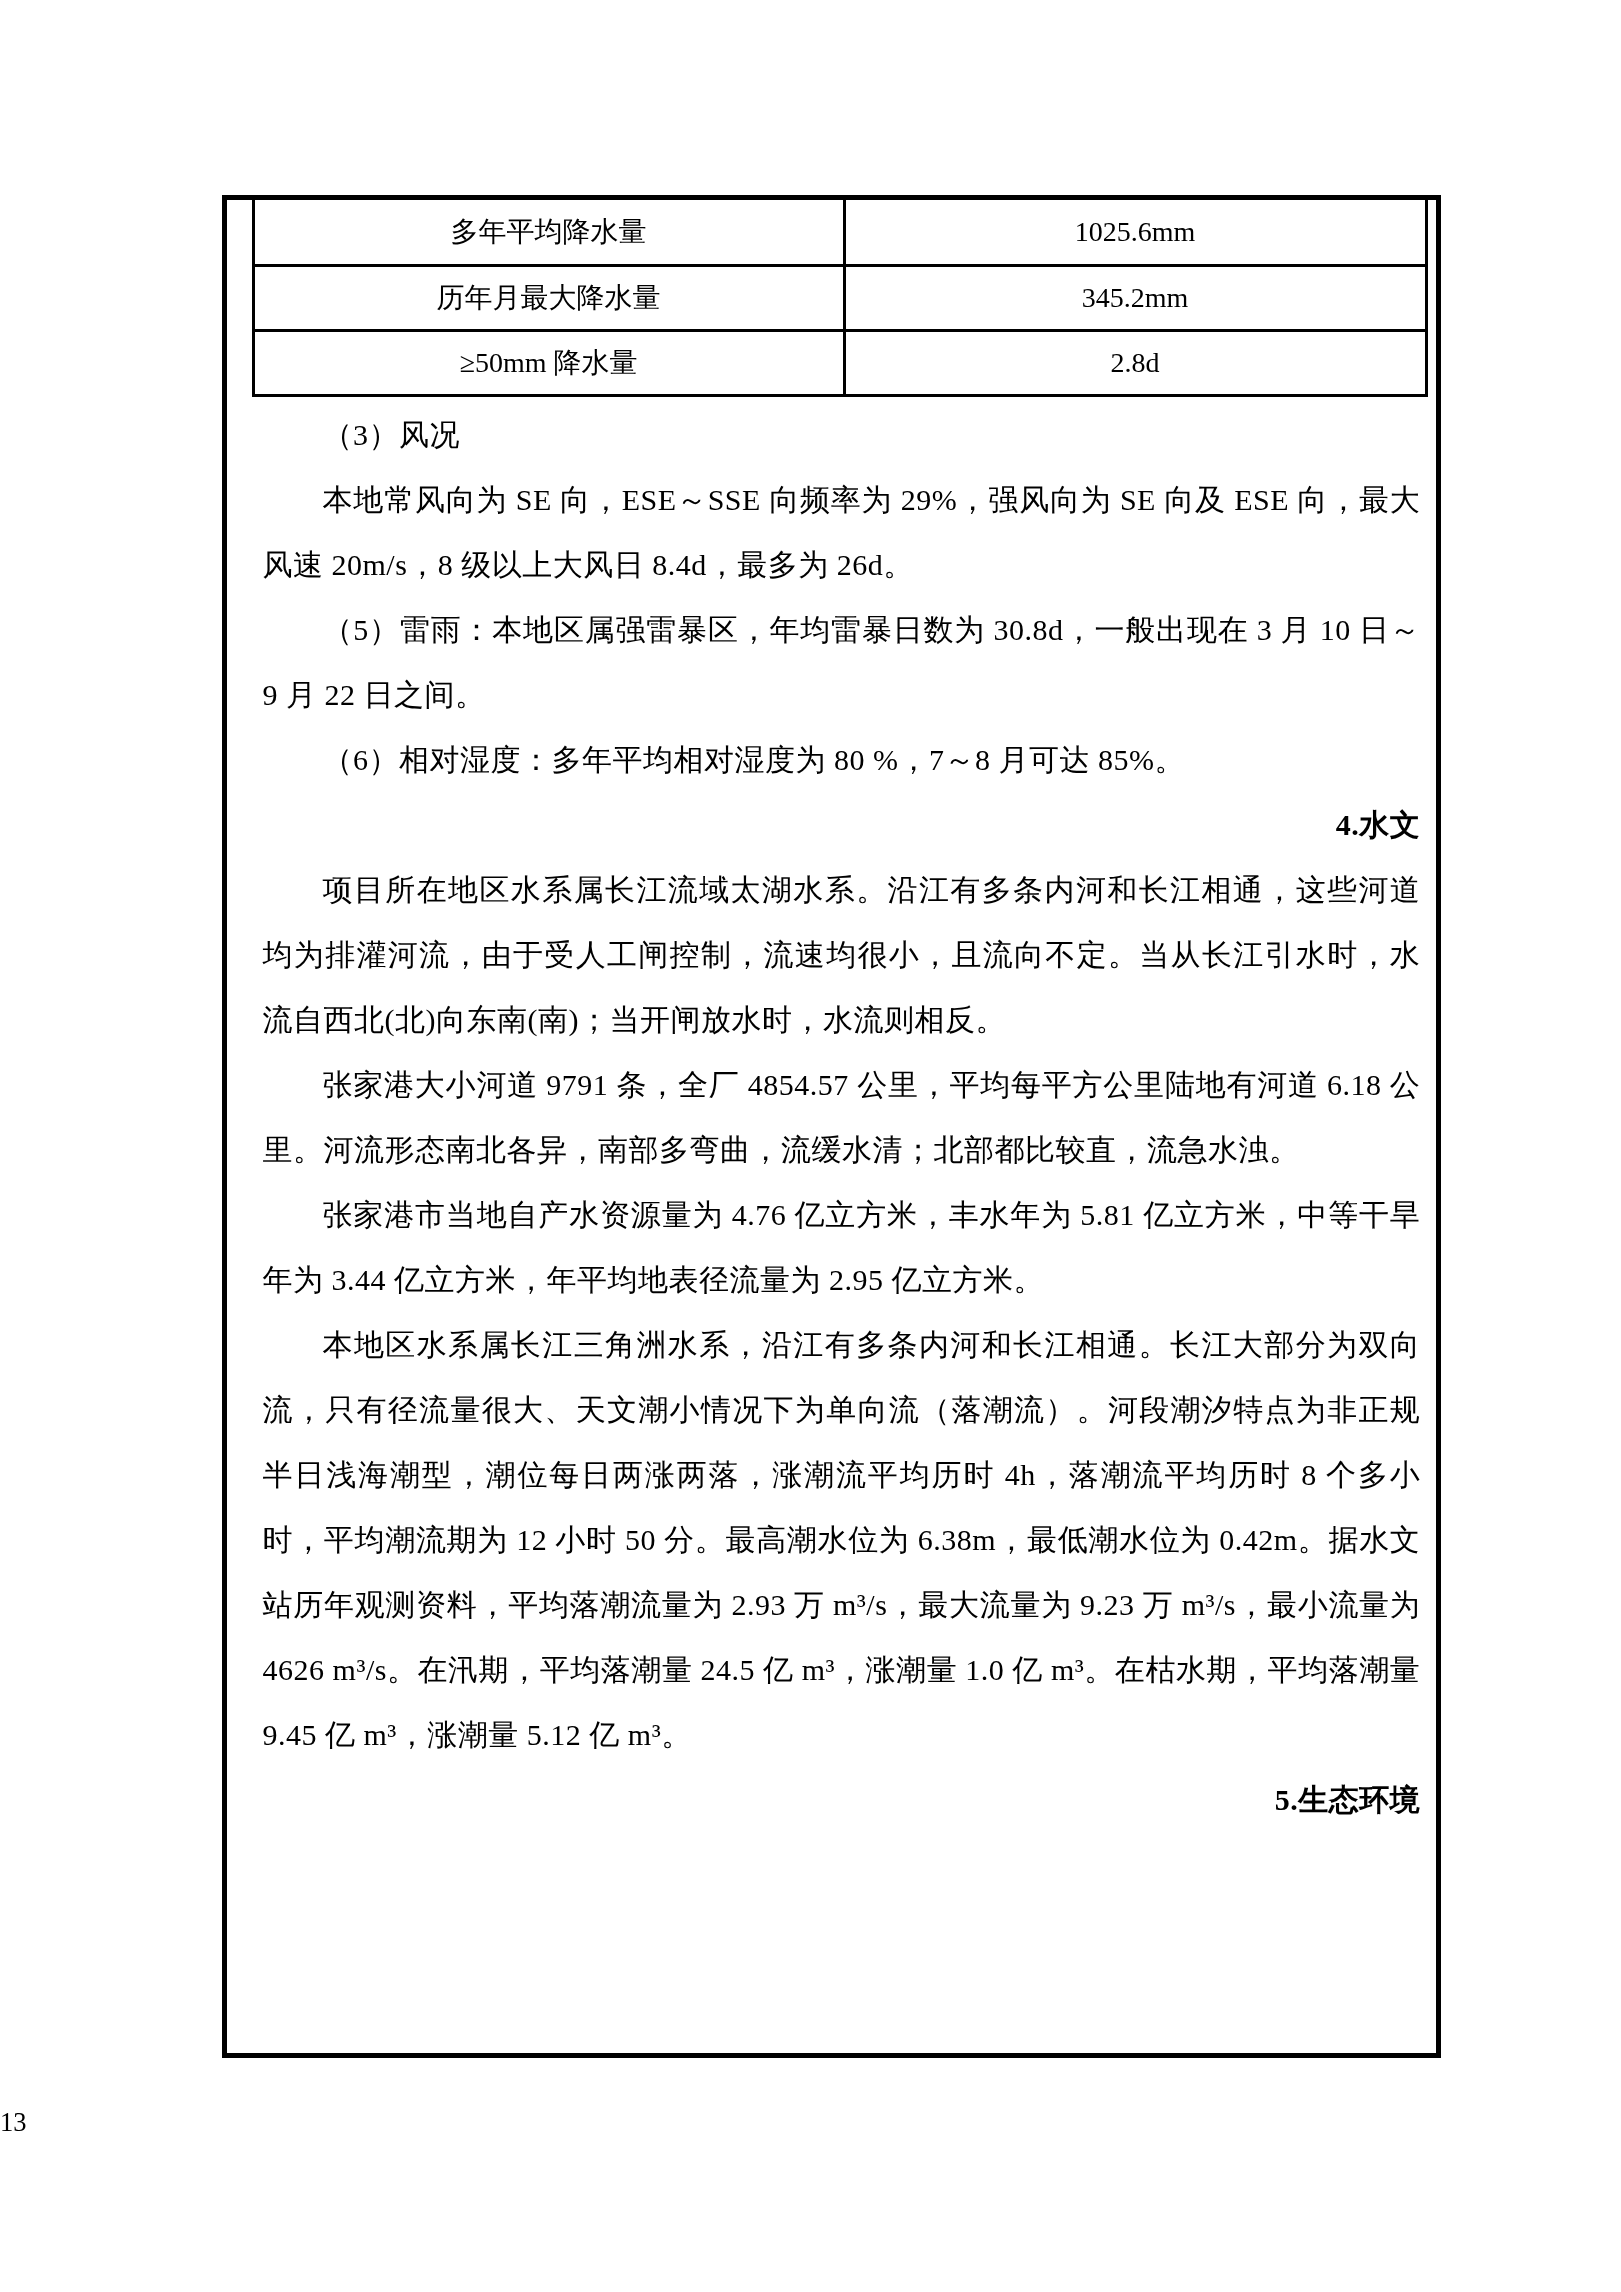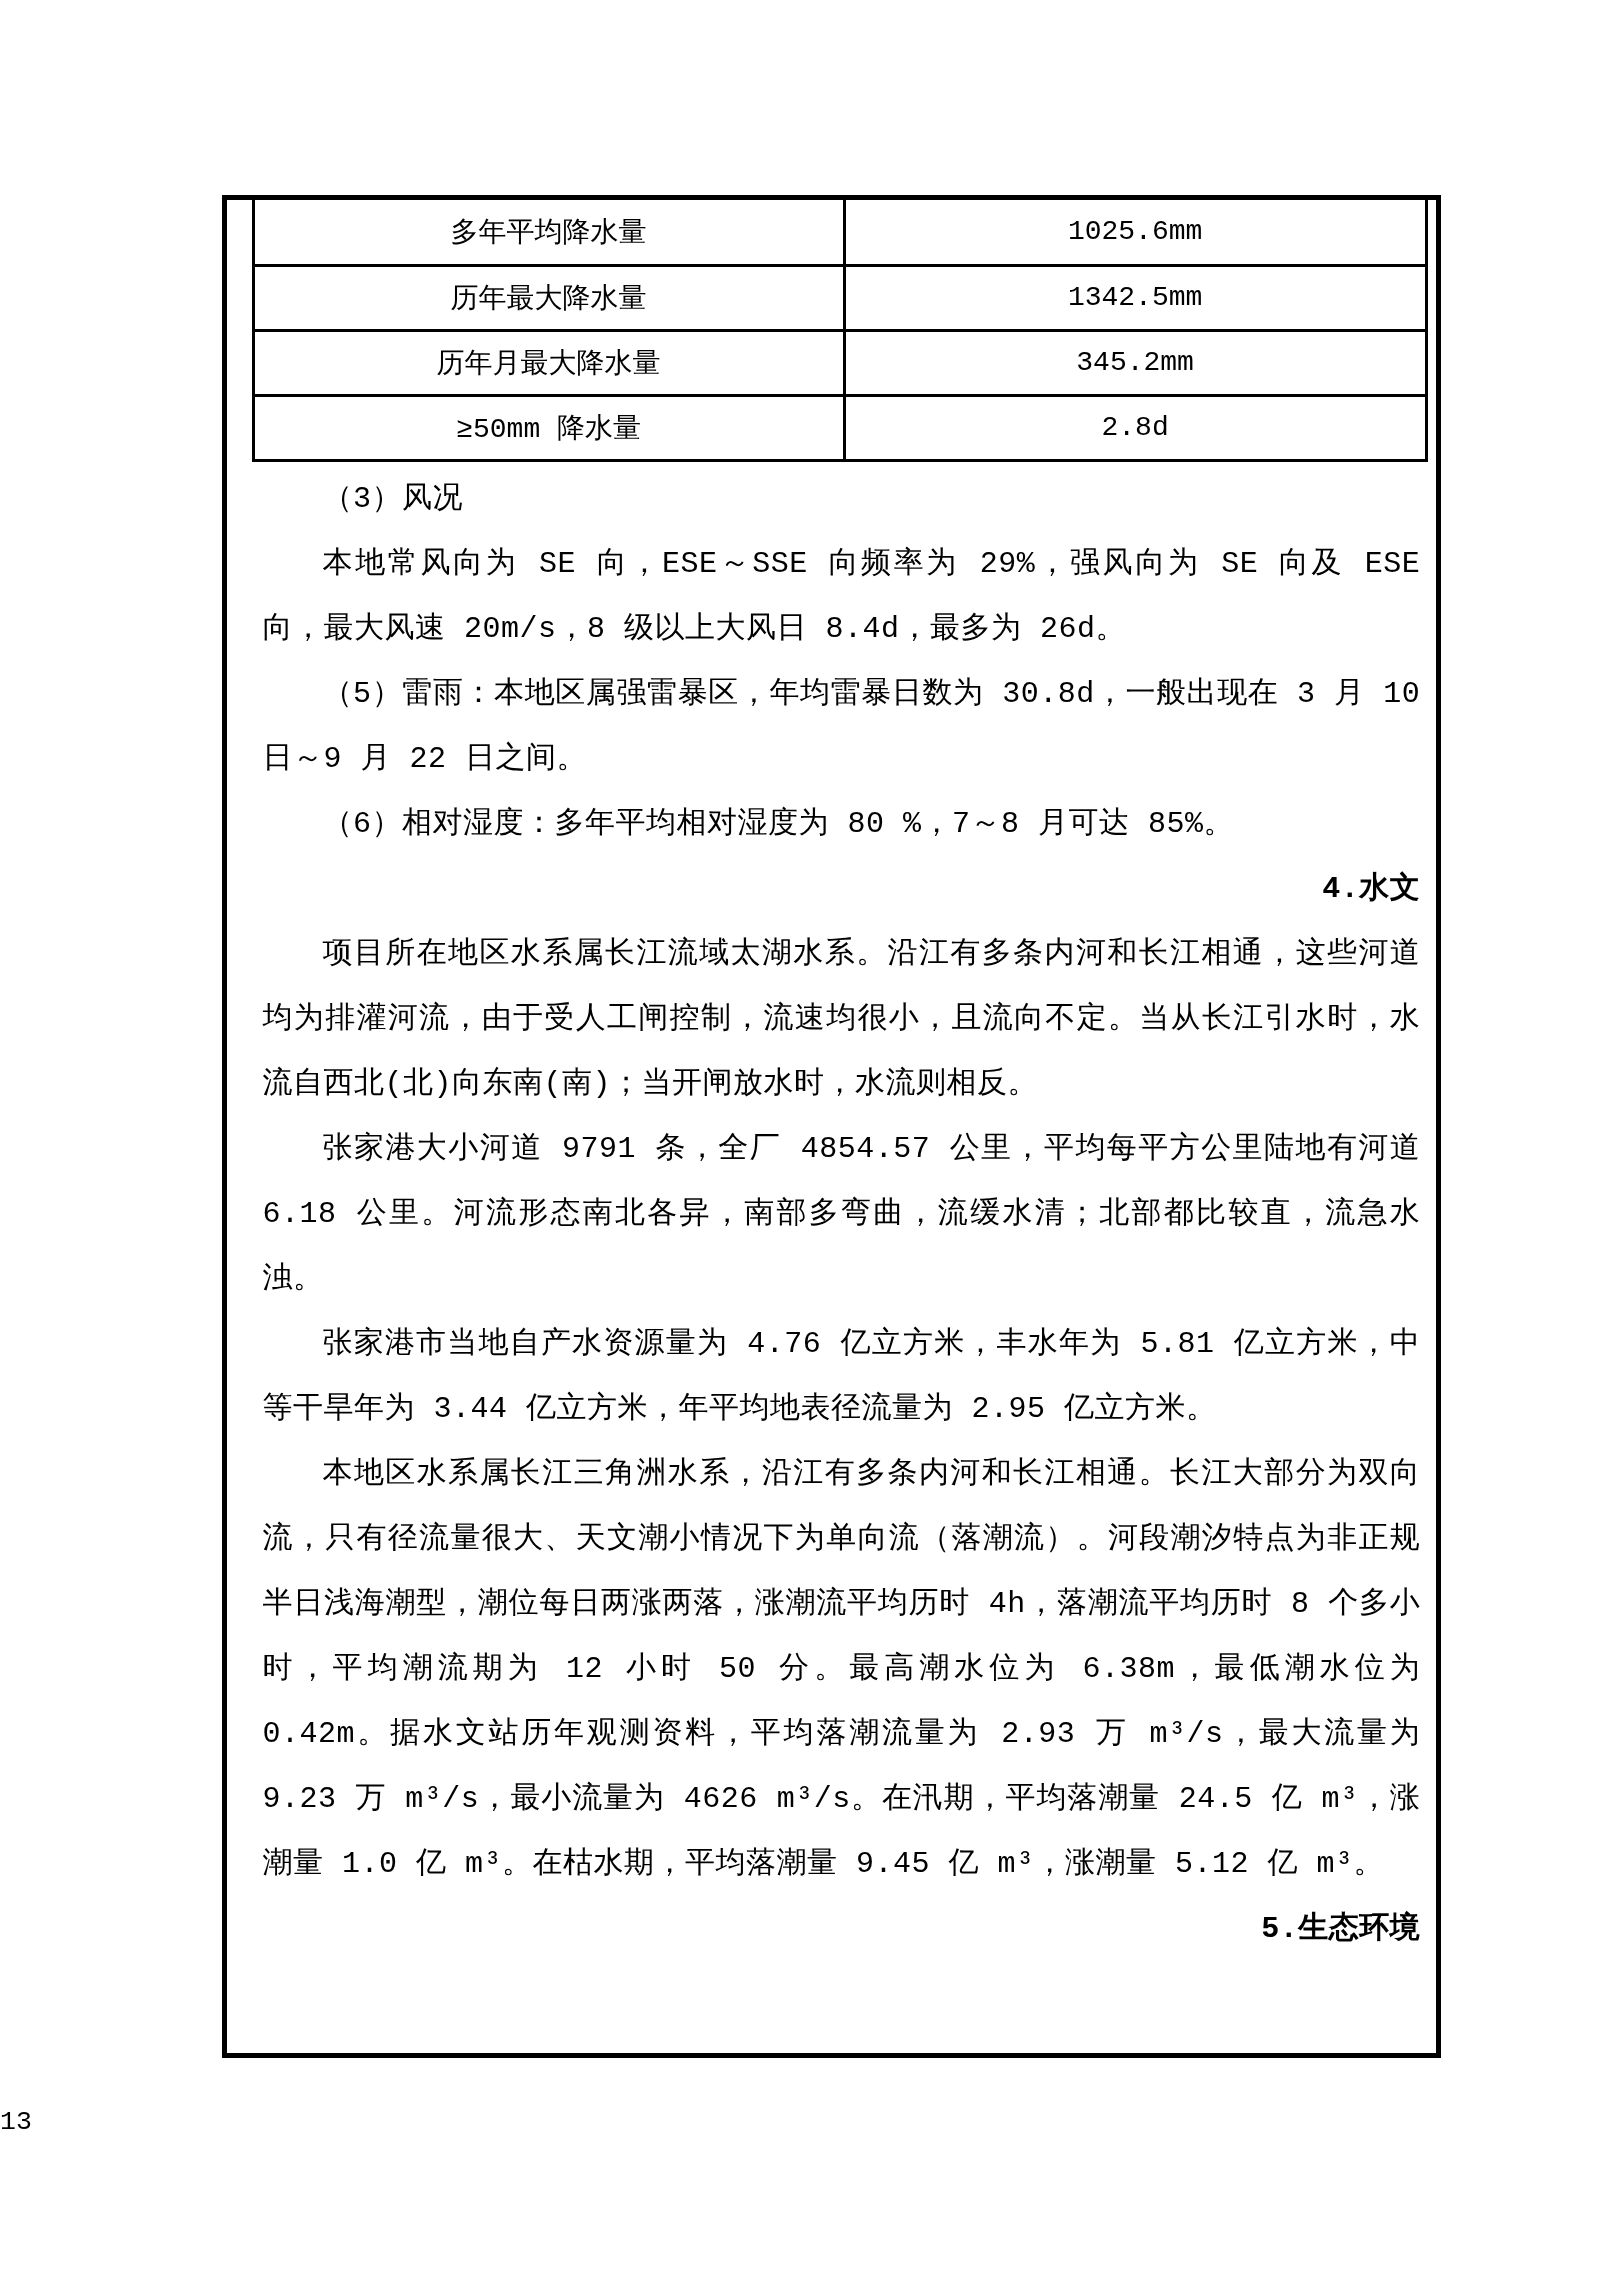--- a/index.html
+++ b/index.html
@@ -1,15 +1,15 @@
 <!DOCTYPE html>
 <html><head>
 <meta charset="utf-8">
 <style>
-  * { margin: 0; padding: 0; box-sizing: border-box; font-family: Liberation Mono, monospace; }
+  * { margin: 0; padding: 0; box-sizing: border-box; }
   html, body { background: #ffffff; }
   body {
     width: 1621px; height: 2293px;
     position: relative;
     font-family: "Liberation Serif", "DejaVu Serif", serif;
     color: #000000;
   }
   .content-box {
     position: absolute;
     left: 222px; top: 195px;
@@ -63,24 +63,20 @@
 <body>
 
 <div class="content-box">
   <table class="climate-table">
     <tbody>
   <tr>
     <td class="cell-label">多年平均降水量</td>
     <td class="cell-value">1025.6mm</td>
   </tr>
 
-  <tr>
-    <td class="cell-label">历年最大降水量</td>
-    <td class="cell-value">1342.5mm</td>
-  </tr>
 
   <tr>
     <td class="cell-label">历年月最大降水量</td>
     <td class="cell-value">345.2mm</td>
   </tr>
 
 
 
   <tr>
     <td class="cell-label">≥50mm 降水量</td>

